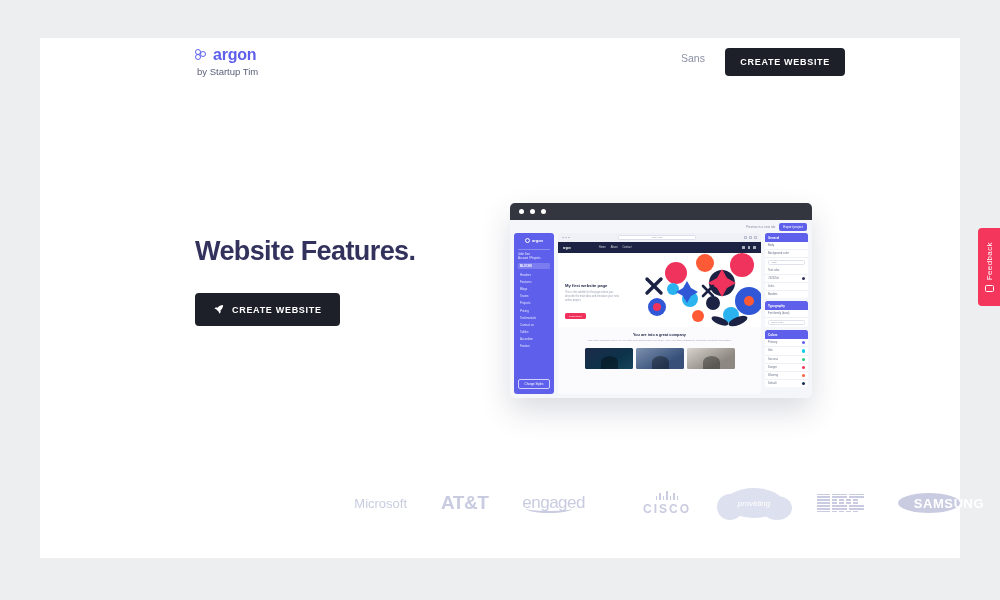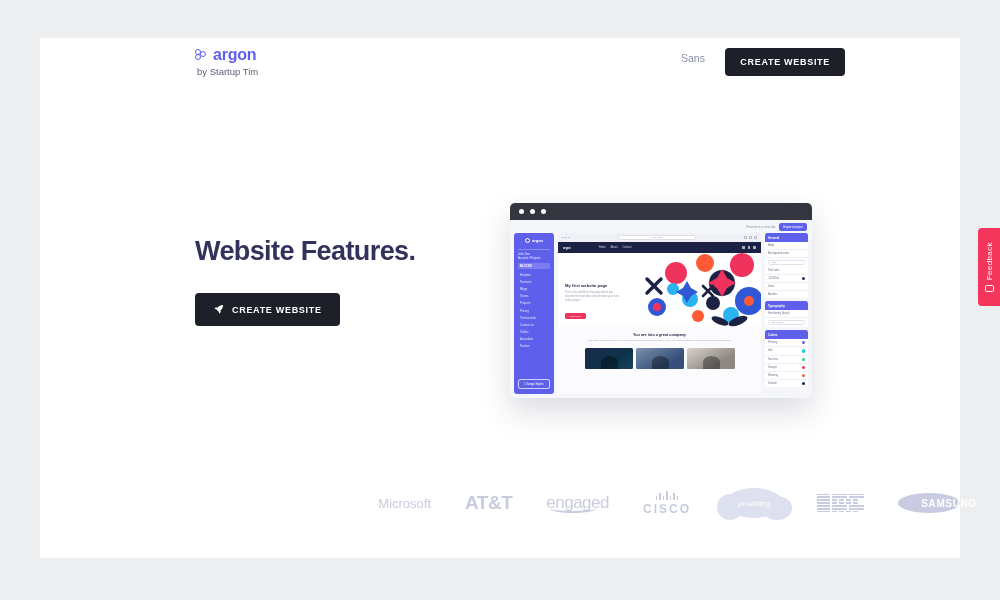--- a/index.html
+++ b/index.html
@@ -204,42 +204,42 @@
     color: #c9cce0;
   }
   .logo { height: 34px; display: flex; align-items: center; justify-content: center; }
   .logo-ms { font-size: 13px; color: #c9cce0; }
   .logo-att { font-size: 19px; font-weight: bold; color: #c9cce0; letter-spacing: -0.5px; }
   .logo-amazon { position: relative; font-size: 17px; color: #c9cce0; letter-spacing: -0.5px; }
   .logo-amazon .swoosh {
     position: absolute; left: 4px; bottom: 0px; width: 46px; height: 9px;
     border-bottom: 2px solid #c9cce0; border-radius: 0 0 50% 50%;
   }
-  .logo-cisco { text-align: center; }
+  .logo-cisco { text-align: center; margin-left: 24px; }
   .cisco-bars { display: flex; align-items: flex-end; gap: 2px; justify-content: center; height: 10px; }
   .cisco-bars span { width: 1.5px; background: #c9cce0; }
   .cisco-text { font-size: 12px; font-weight: bold; letter-spacing: 2px; color: #c9cce0; margin-top: 2px; }
   .logo-sf {
     width: 58px; height: 30px; background: #dde0ee; border-radius: 50%;
     position: relative; display: flex; align-items: center; justify-content: center;
   }
   .logo-sf::before, .logo-sf::after {
     content: ""; position: absolute; background: #dde0ee; border-radius: 50%;
   }
   .logo-sf::before { width: 26px; height: 26px; left: -8px; top: 6px; }
   .logo-sf::after { width: 30px; height: 24px; right: -9px; top: 8px; }
   .sf-text { font-size: 8px; color: #fff; z-index: 2; font-style: italic; }
   .logo-ibm { display: flex; flex-direction: column; gap: 1.3px; }
   .ibm-row { display: flex; gap: 2px; }
   .ibm-seg { height: 1.6px; background: #c9cce0; }
   .logo-samsung {
     width: 62px; height: 20px; background: #c9cce0; border-radius: 50%;
     display: flex; align-items: center; justify-content: center;
   }
-  .samsung-text { font-size: 10px; font-weight: bold; color: #fff; letter-spacing: 0.6px; margin-left: 40px; }
+  .samsung-text { font-size: 13px; font-weight: bold; color: #fff; letter-spacing: 0.6px; margin-left: 40px; }
 </style>
 </head>
 <body>
 
 <div class="page-canvas">
 
   <div class="site-header">
     <div class="brand">
       <div class="brand-row">
         <span class="brand-mark">

